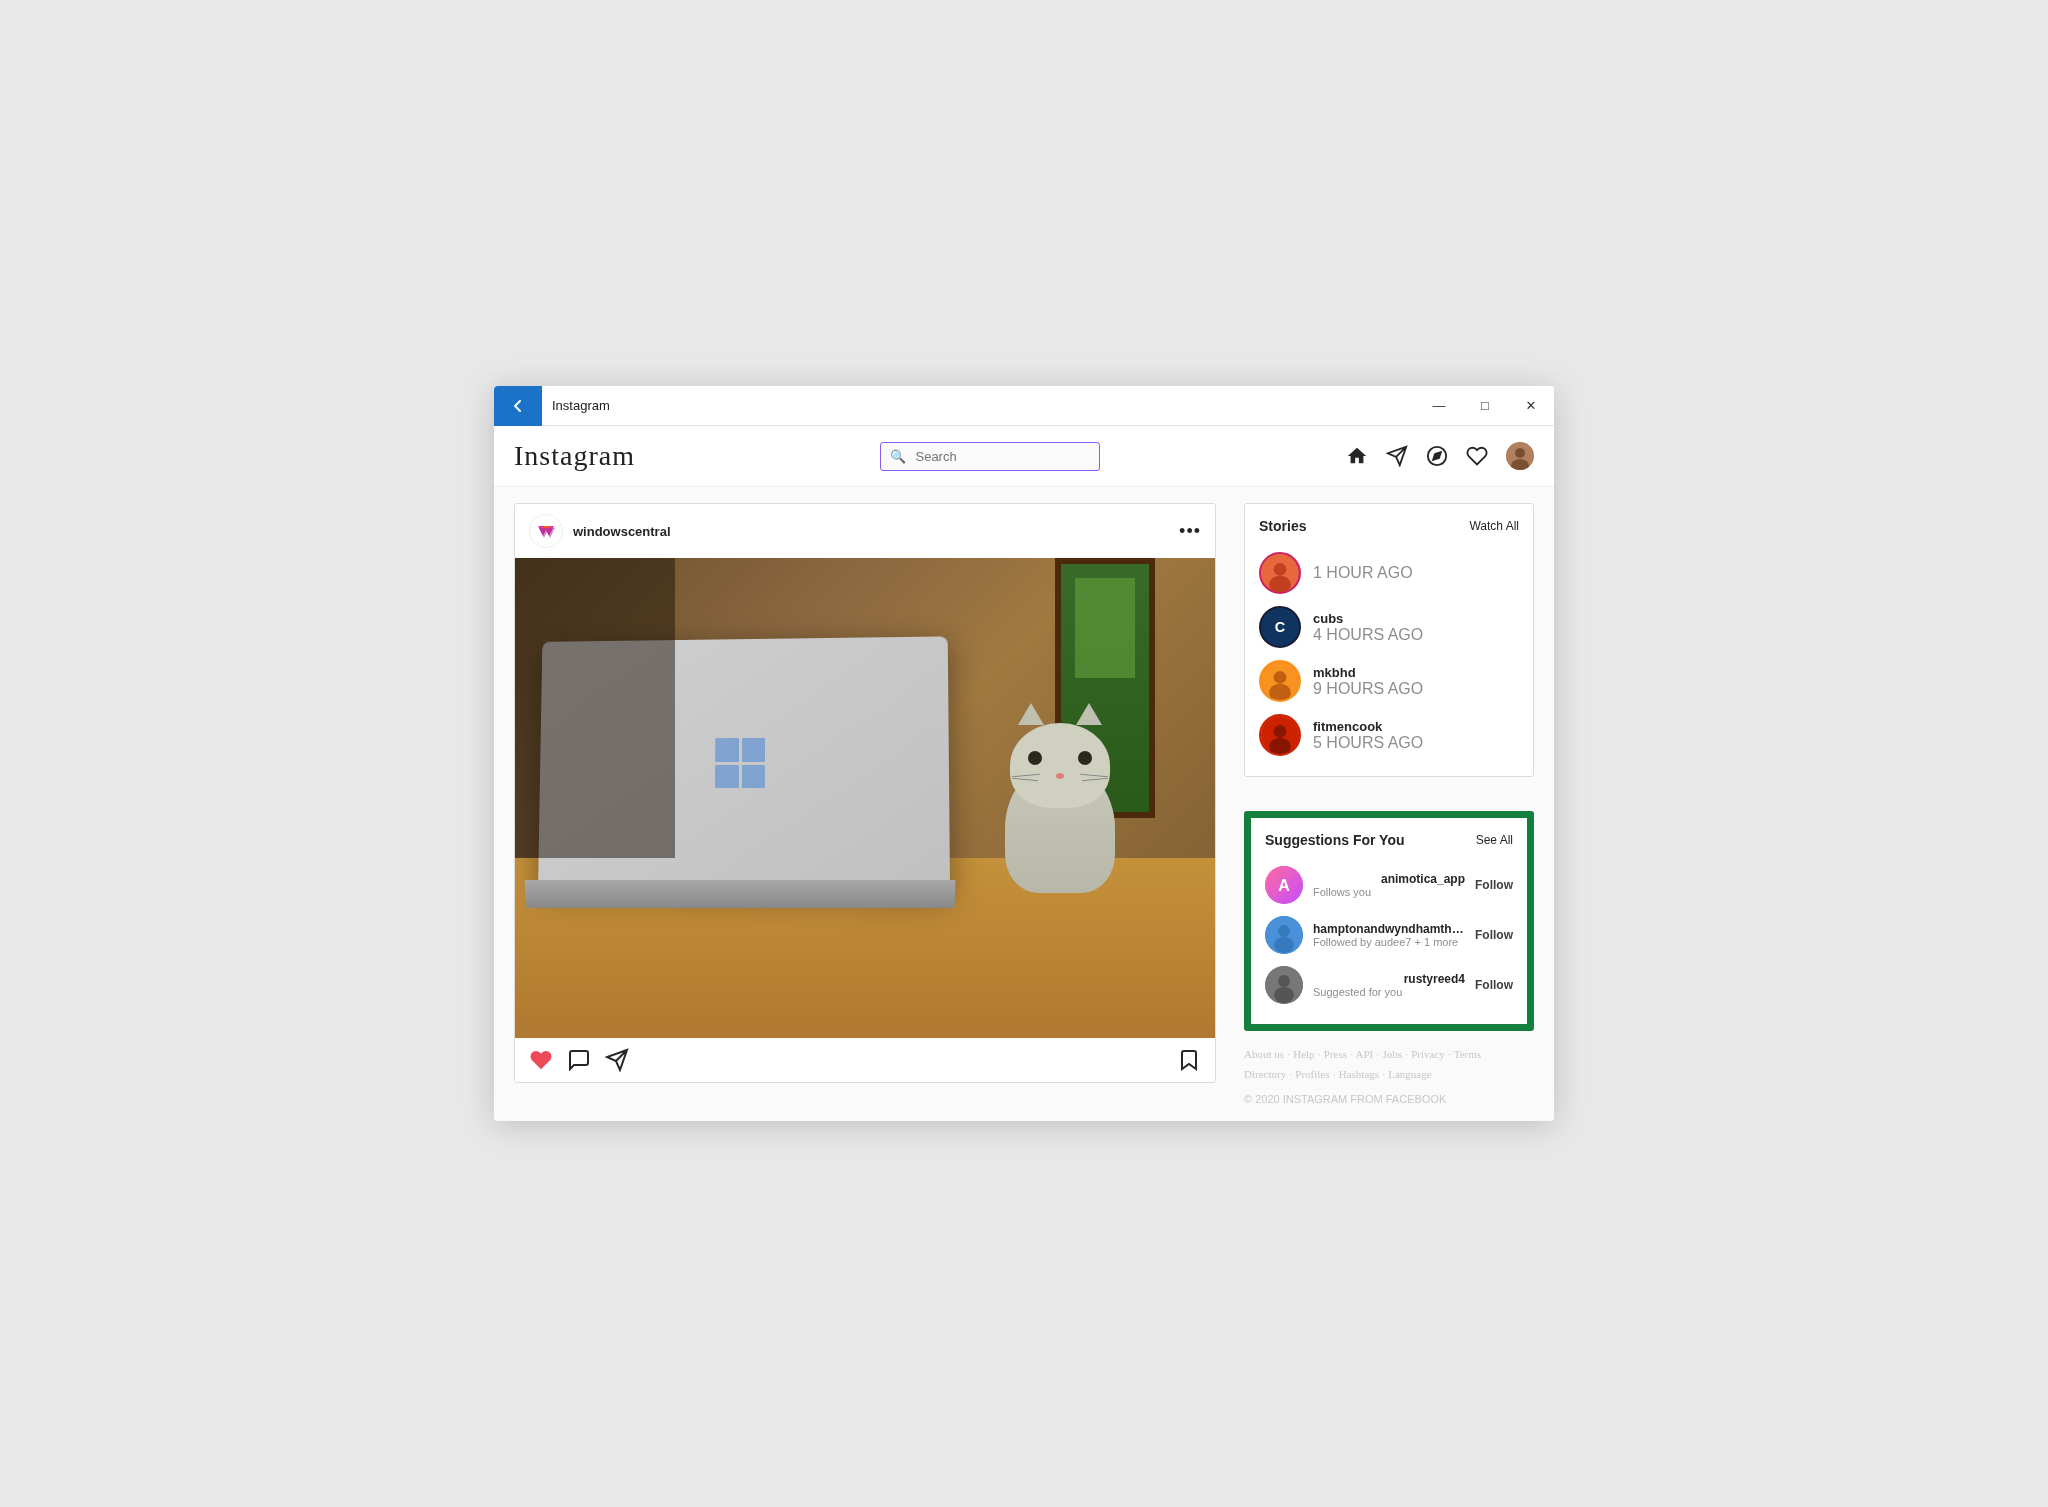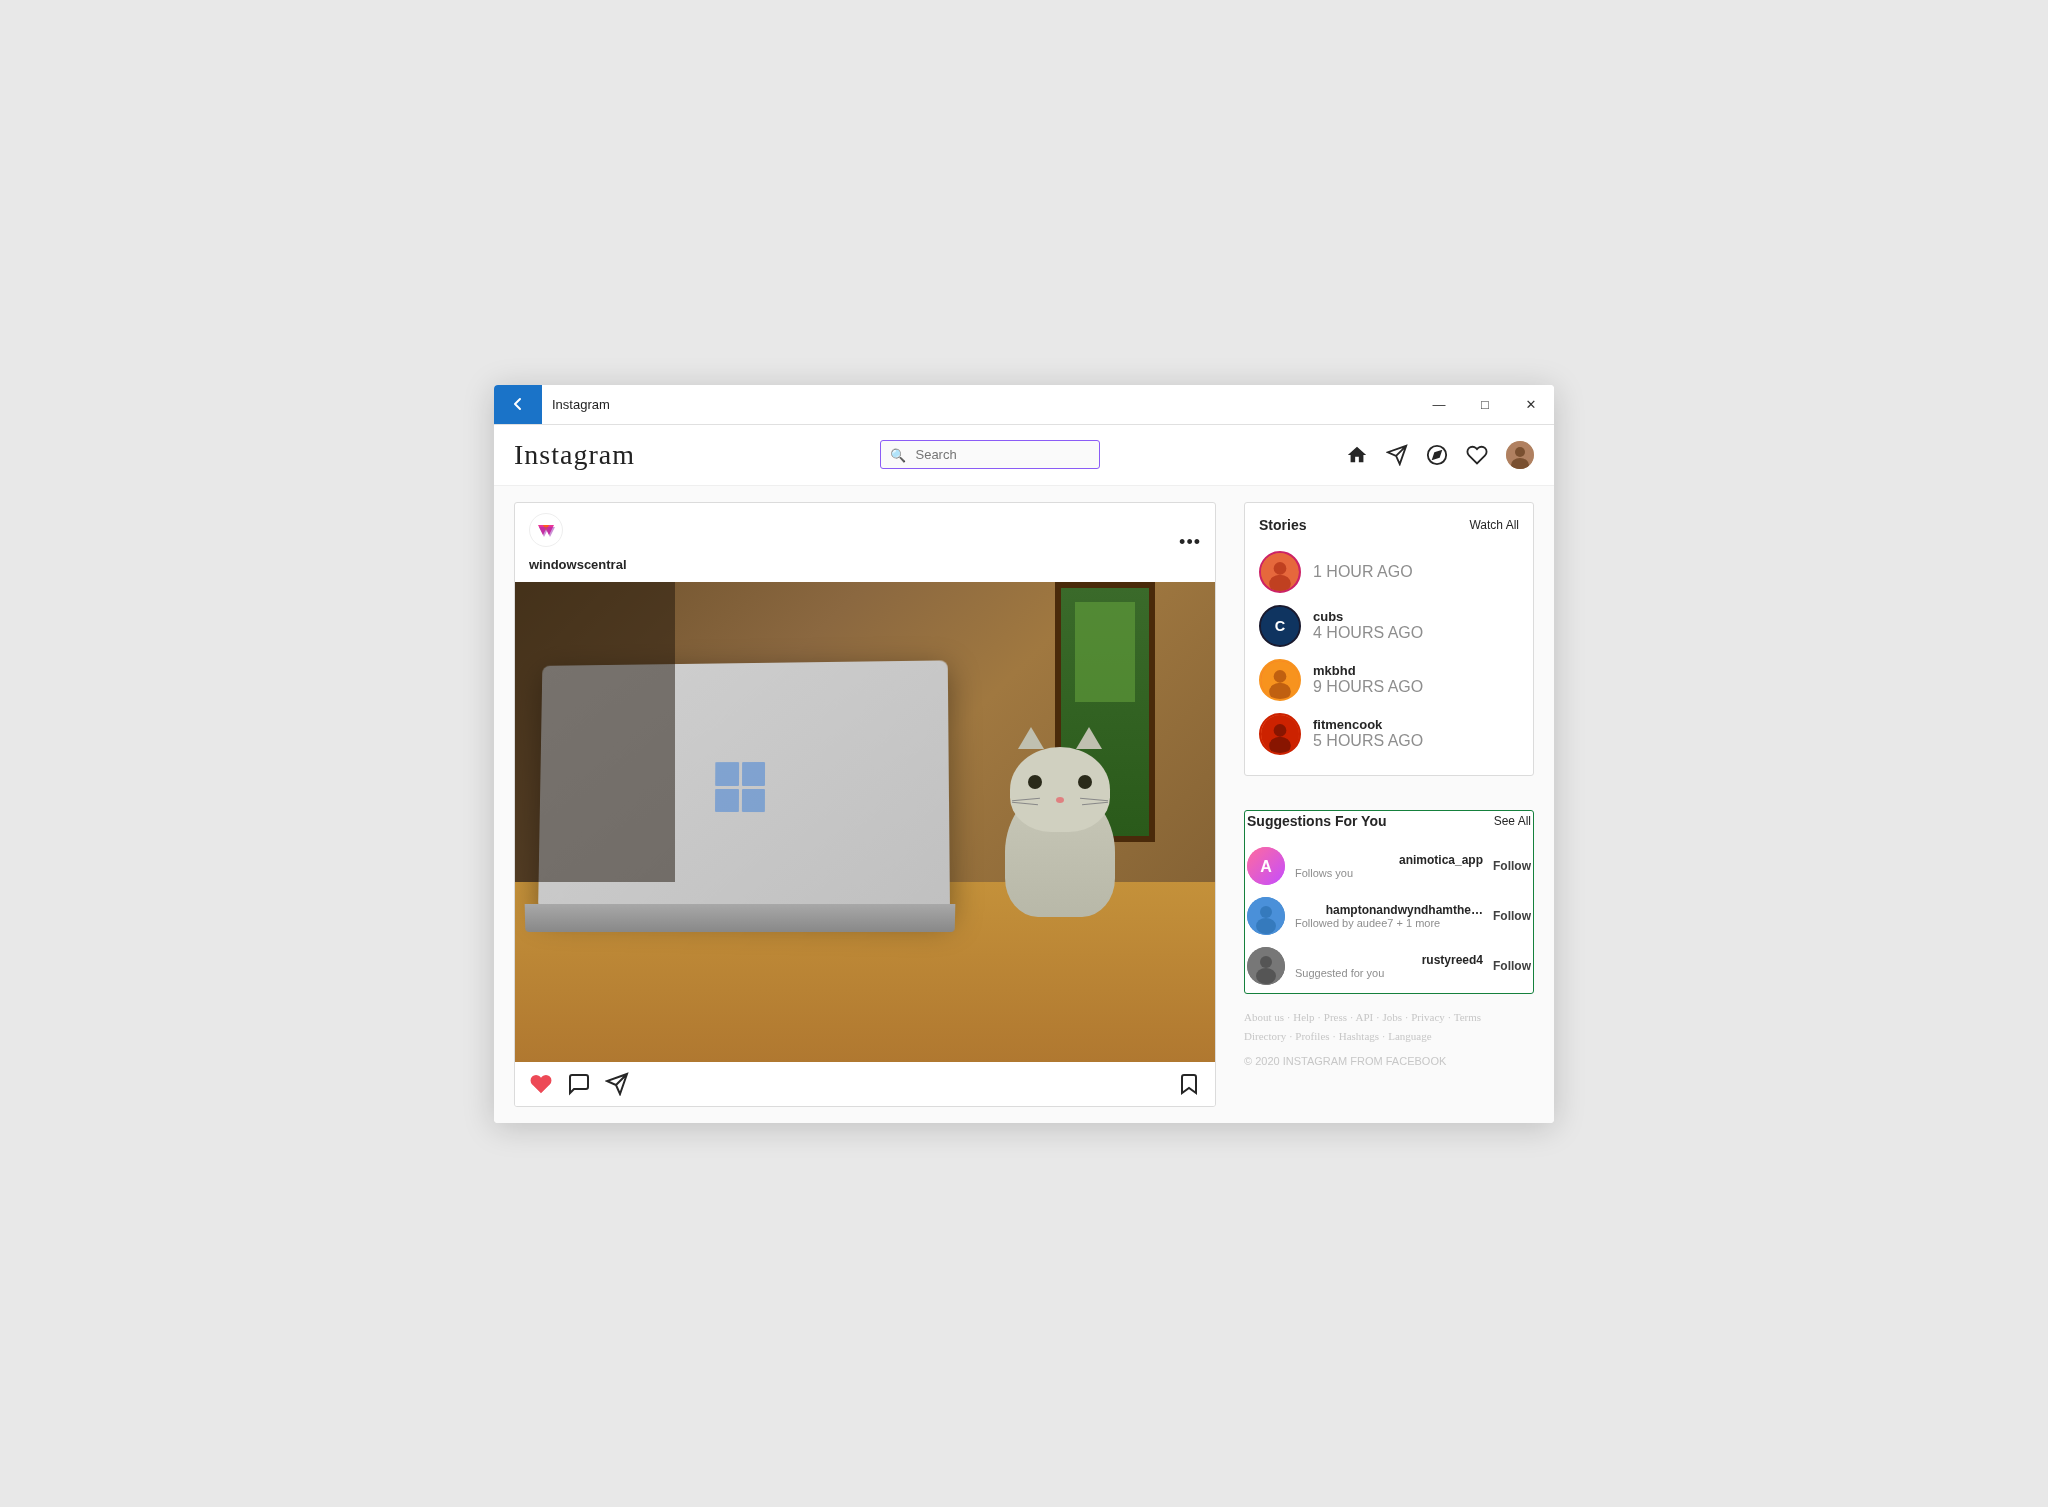--- a/index.html
+++ b/index.html
@@ -145,23 +145,22 @@
       overflow: hidden;
     }
     .post-header {
       display: flex;
       align-items: center;
       padding: 10px 14px;
       justify-content: space-between;
     }
     .post-user {
       display: flex;
-      align-items: flex-start;
+      align-items: center;
       gap: 10px;
-      flex-direction: column;
     }
     
     .wc-logo {
       width: 34px;
       height: 34px;
       border-radius: 50%;
       background: #fff;
       border: 1px solid #eee;
       display: flex;
       align-items: center;
@@ -305,23 +304,23 @@
     }
     .story-info .story-time {
       font-size: 16px;
       color: #8e8e8e;
       text-transform: uppercase;
     }
 
     
     .suggestions-section {
       background: #fff;
-      border: 1px solid #15803d;
+      border: 7px solid #15803d;
       border-radius: 3px;
-      padding: 2px;
+      padding: 14px;
       margin-bottom: 14px;
       margin-top: 34px;
     }
     .suggestion-item {
       display: flex;
       align-items: center;
       gap: 10px;
       padding: 6px 0;
     }
     .suggestion-avatar {

